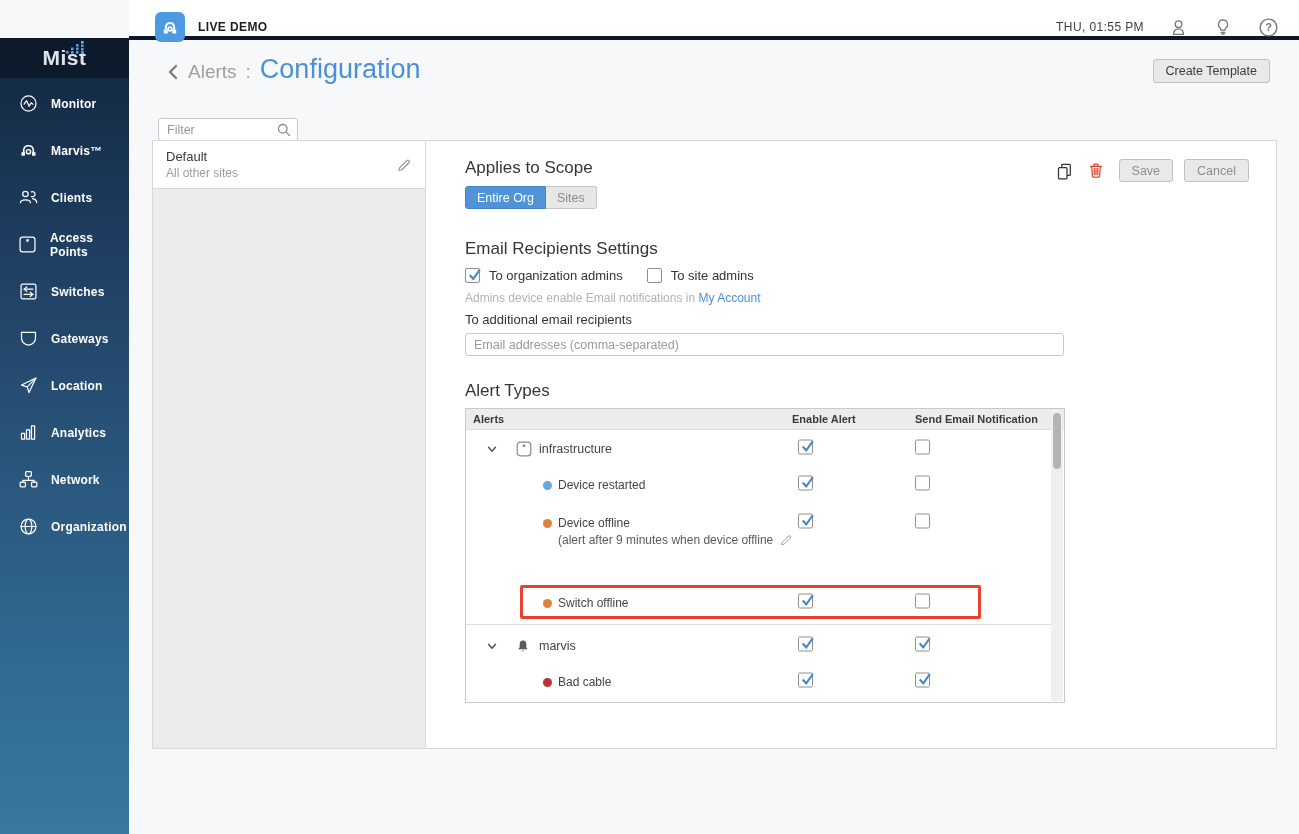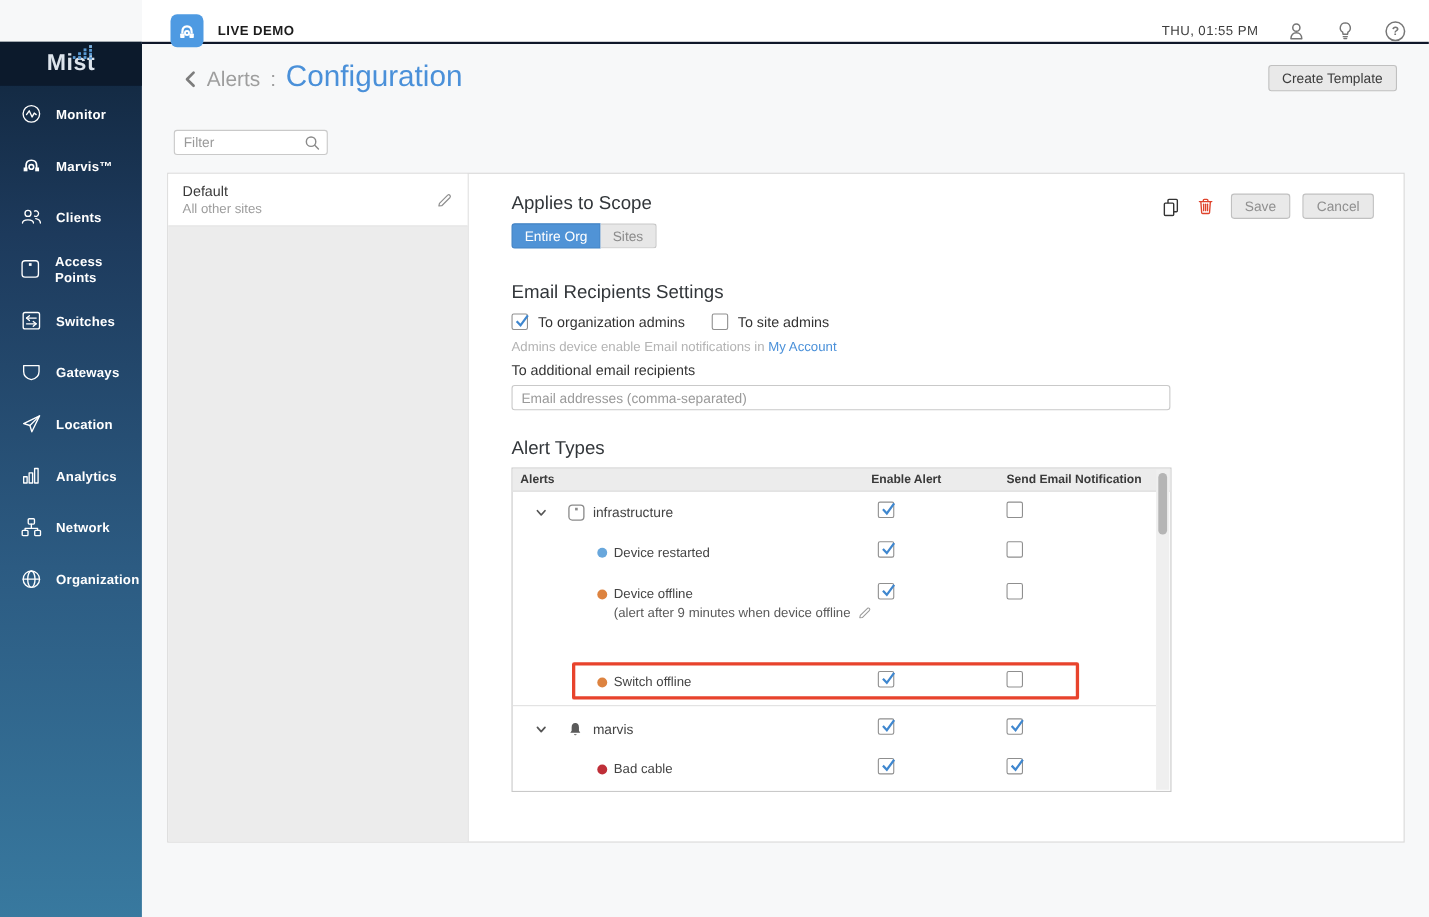--- a/index.html
+++ b/index.html
@@ -13,21 +13,21 @@
   .logo { height:40px; background:#0c1a2c; display:flex; align-items:center; justify-content:center; position:relative; cursor:pointer; }
   .logo-text { color:#dde4ec; font-size:21px; font-weight:700; letter-spacing:.5px; position:relative; }
   .logo-dots { position:absolute; top:3px; left:66px; }
   .nav { padding-top:2px; }
   .nav-item { height:47px; display:flex; align-items:center; padding-left:17px; cursor:pointer; }
   .nav-icon { width:22px; height:22px; display:inline-flex; align-items:center; justify-content:center; }
   .nav-icon svg { stroke:#fff; fill:none; stroke-width:1.4; stroke-linecap:round; stroke-linejoin:round; }
   .nav-label { margin-left:12px; color:#fff; font-size:12px; font-weight:700; letter-spacing:.2px; }
 
   
-  .topbar { position:absolute; left:129px; right:0; top:0; height:40px; background:#fff; border-bottom:2px solid #0f172a;
+  .topbar { position:absolute; left:129px; right:0; top:0; height:40px; background:#fff; border-bottom:4px solid #0f172a;
     display:flex; align-items:center; justify-content:space-between; padding:18px 20px 0 26px; }
   .org { display:flex; align-items:center; gap:13px; cursor:pointer; }
   .org-badge { width:30px; height:30px; border-radius:6px; background:#4e9ae2; display:flex; align-items:center; justify-content:center; }
   .org-label { font-size:12px; font-weight:700; color:#1c1c1c; letter-spacing:.4px; }
   .topbar-right { display:flex; align-items:center; gap:23px; }
   .clock { font-size:12px; color:#3d3d3d; letter-spacing:.4px; }
   .tb-icon { width:22px; height:22px; display:inline-flex; align-items:center; justify-content:center; cursor:pointer; }
   .tb-icon svg { stroke:#767676; fill:none; stroke-width:1.3; stroke-linecap:round; stroke-linejoin:round; }
 
   
@@ -39,21 +39,21 @@
   .bc-page { font-size:27px; color:#4a90d9; }
   .btn { font-family:"Liberation Sans", sans-serif; font-size:12.5px; color:#3c3c3c; background:#e9e9e9;
     border:1px solid #c0c0c0; border-radius:3px; padding:4px 12px; cursor:pointer; }
   .create-btn { position:absolute; top:18px; right:29px; height:24px; }
   .filter-box { position:absolute; top:77px; left:29px; width:140px; height:23px; background:#fff;
     border:1px solid #c9c9c9; border-radius:3px; display:flex; align-items:center; padding:0 6px 0 8px; }
   .filter-box input { flex:1; border:none; outline:none; font-size:12.5px; color:#444; font-family:"Liberation Sans", sans-serif; background:transparent; min-width:0; }
   .filter-box input::placeholder { color:#9a9a9a; }
 
   
-  .panel { position:absolute; top:116px; left:23px; width:1125px; height:609px; background:#fff;
+  .panel { position:absolute; top:99px; left:23px; width:1125px; height:609px; background:#fff;
     border:1px solid #d7d7d7; display:flex; }
   .list-col { width:273px; border-right:1px solid #d7d7d7; display:flex; flex-direction:column; }
   .list-item { height:48px; background:#fff; border-bottom:1px solid #d7d7d7; display:flex; align-items:center;
     justify-content:space-between; padding:0 13px; cursor:pointer; }
   .li-name { font-size:13px; color:#3a3a3a; }
   .li-sub { font-size:12px; color:#9d9d9d; margin-top:2px; }
   .list-rest { flex:1; background:#ececec; }
   .detail-col { flex:1; position:relative; }
 
   .sec-title { font-size:17px; color:#32363a; }

